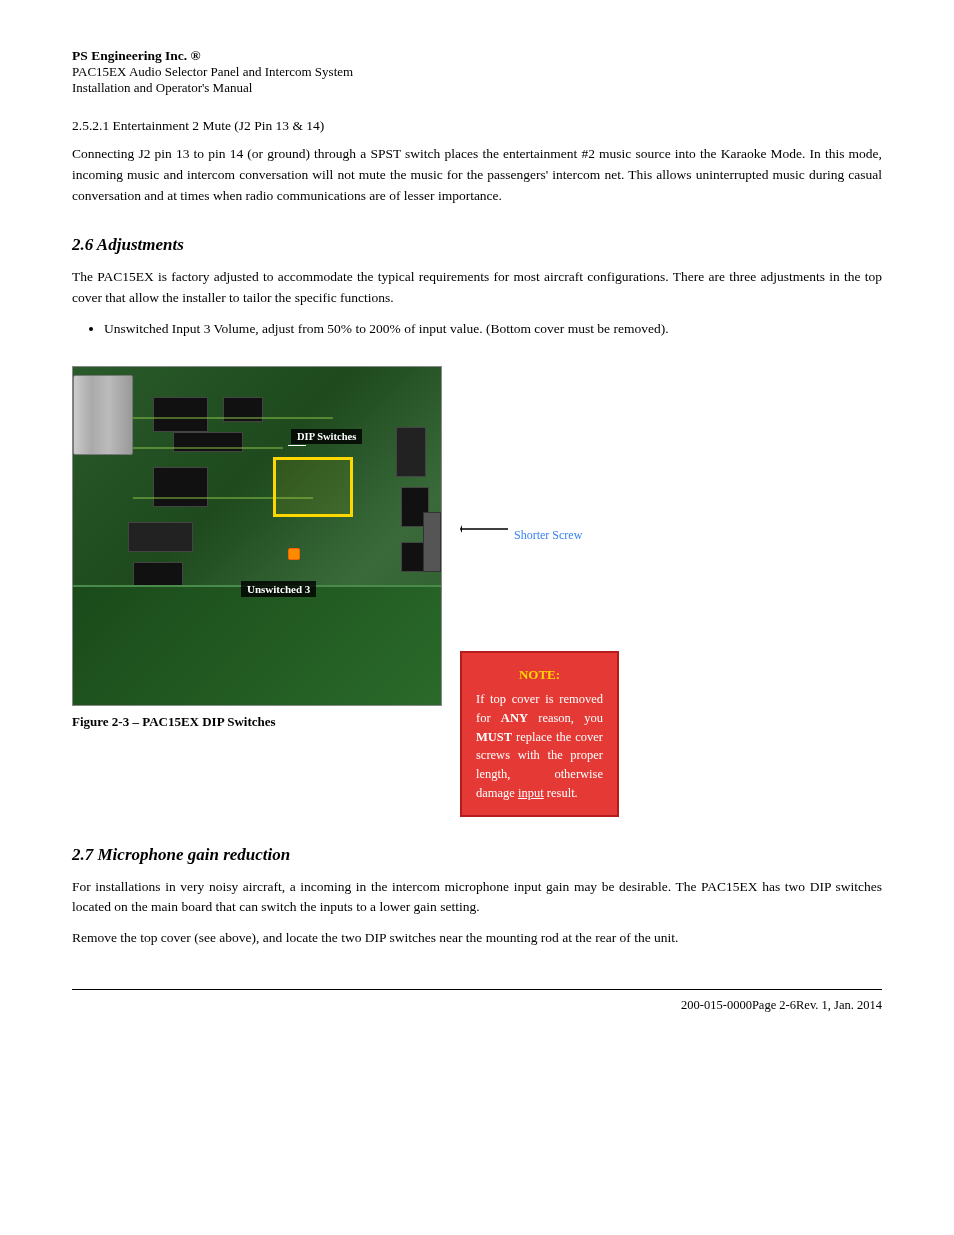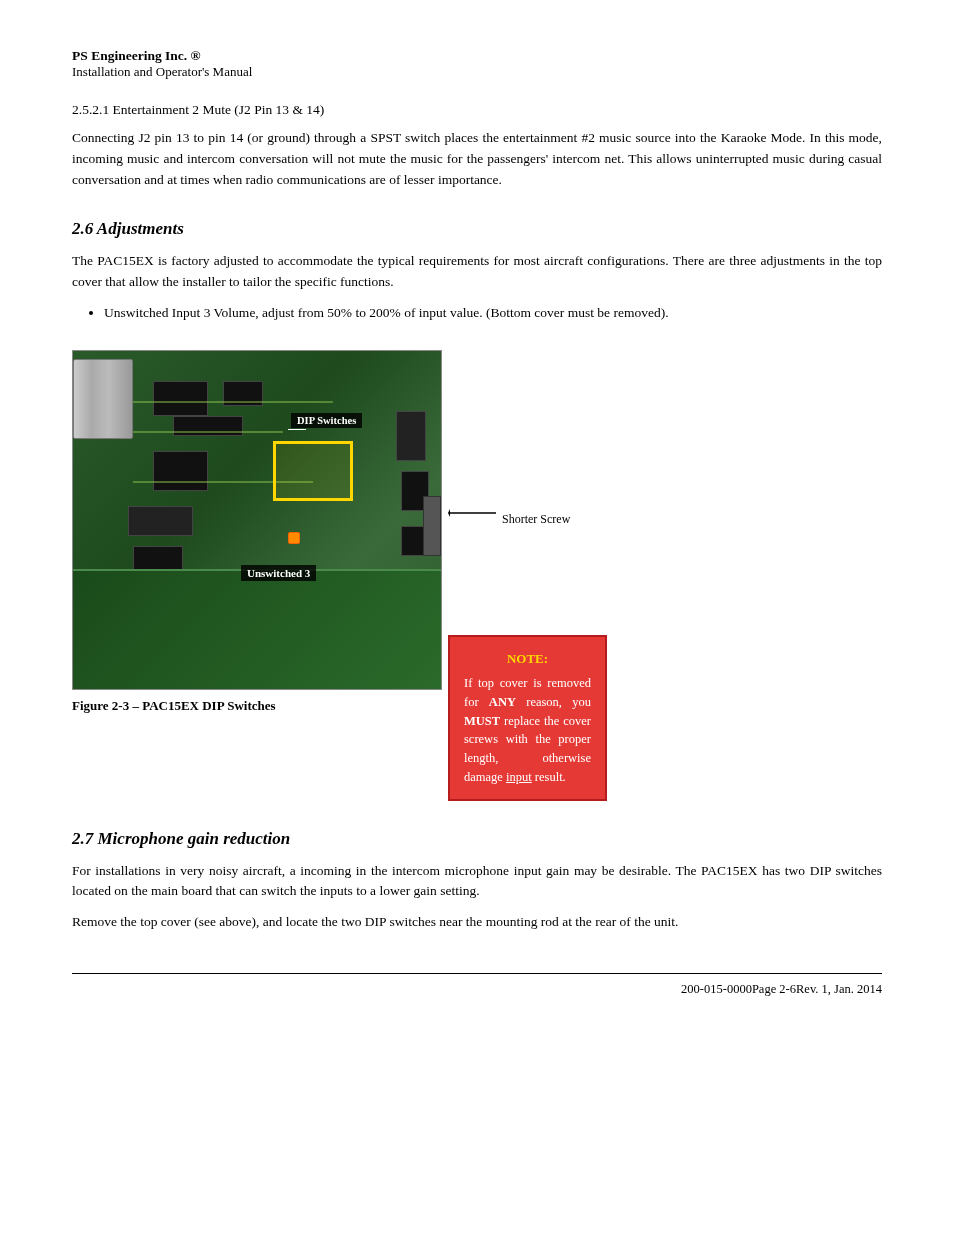--- a/index.html
+++ b/index.html
@@ -58,21 +58,21 @@
       text-align: justify;
       list-style-type: disc;
       margin-bottom: 4px;
     }
     .figure-area {
       display: flex;
       flex-direction: row;
       align-items: flex-start;
       margin-bottom: 10px;
       margin-top: 8px;
-      gap: 6px;
+      gap: 18px;
     }
     .figure-img-wrap {
       position: relative;
       flex-shrink: 0;
     }
     .figure-img {
       width: 370px;
       height: 340px;
       background: linear-gradient(160deg, #3a6e3a 0%, #2d5c2d 30%, #1a3a1a 60%, #4a7a4a 80%, #2a5a2a 100%);
       border: 1px solid #888;
@@ -132,21 +132,21 @@
       text-align: justify;
     }
     .note-body u {
       text-decoration: underline;
     }
     .shorter-screw-label {
       font-size: 12px;
       white-space: nowrap;
       margin-top: 12px;
       margin-left: 4px;
-      color: #000000;
+      color: #3b82f6;
     }
     .right-side {
       display: flex;
       flex-direction: column;
       align-items: flex-start;
     }
     .figure-caption {
       font-size: 13px;
       font-weight: bold;
       margin-top: 8px;
@@ -168,20 +168,21 @@
       border: 1px solid #444;
     }
   </style>
 </head>
 <body>
 
 <div class="page">
 
   <div class="header">
     <div class="company">PS Engineering Inc. ®</div>
+    <div class="subtitle">PAC15EX Audio Selector Panel and Intercom System</div>
     <div class="subtitle">Installation and Operator's Manual</div>
   </div>
 
   <div class="section-heading-sub">2.5.2.1   Entertainment 2 Mute (J2 Pin 13 &amp; 14)</div>
   <p class="body-text">Connecting J2 pin 13 to pin 14 (or ground) through a SPST switch places the entertainment #2 music source into the Karaoke Mode. In this mode, incoming music and intercom conversation will not mute the music for the passengers' intercom net. This allows uninterrupted music during casual conversation and at times when radio communications are of lesser importance.</p>
 
   <div class="section-title">2.6   Adjustments</div>
   <p class="body-text">The PAC15EX is factory adjusted to accommodate the typical requirements for most aircraft configurations. There are three adjustments in the top cover that allow the installer to tailor the specific functions.</p>
   <ul class="bullet-list">
     <li>Unswitched Input 3 Volume, adjust from 50% to 200% of input value. (Bottom cover must be removed).</li>

